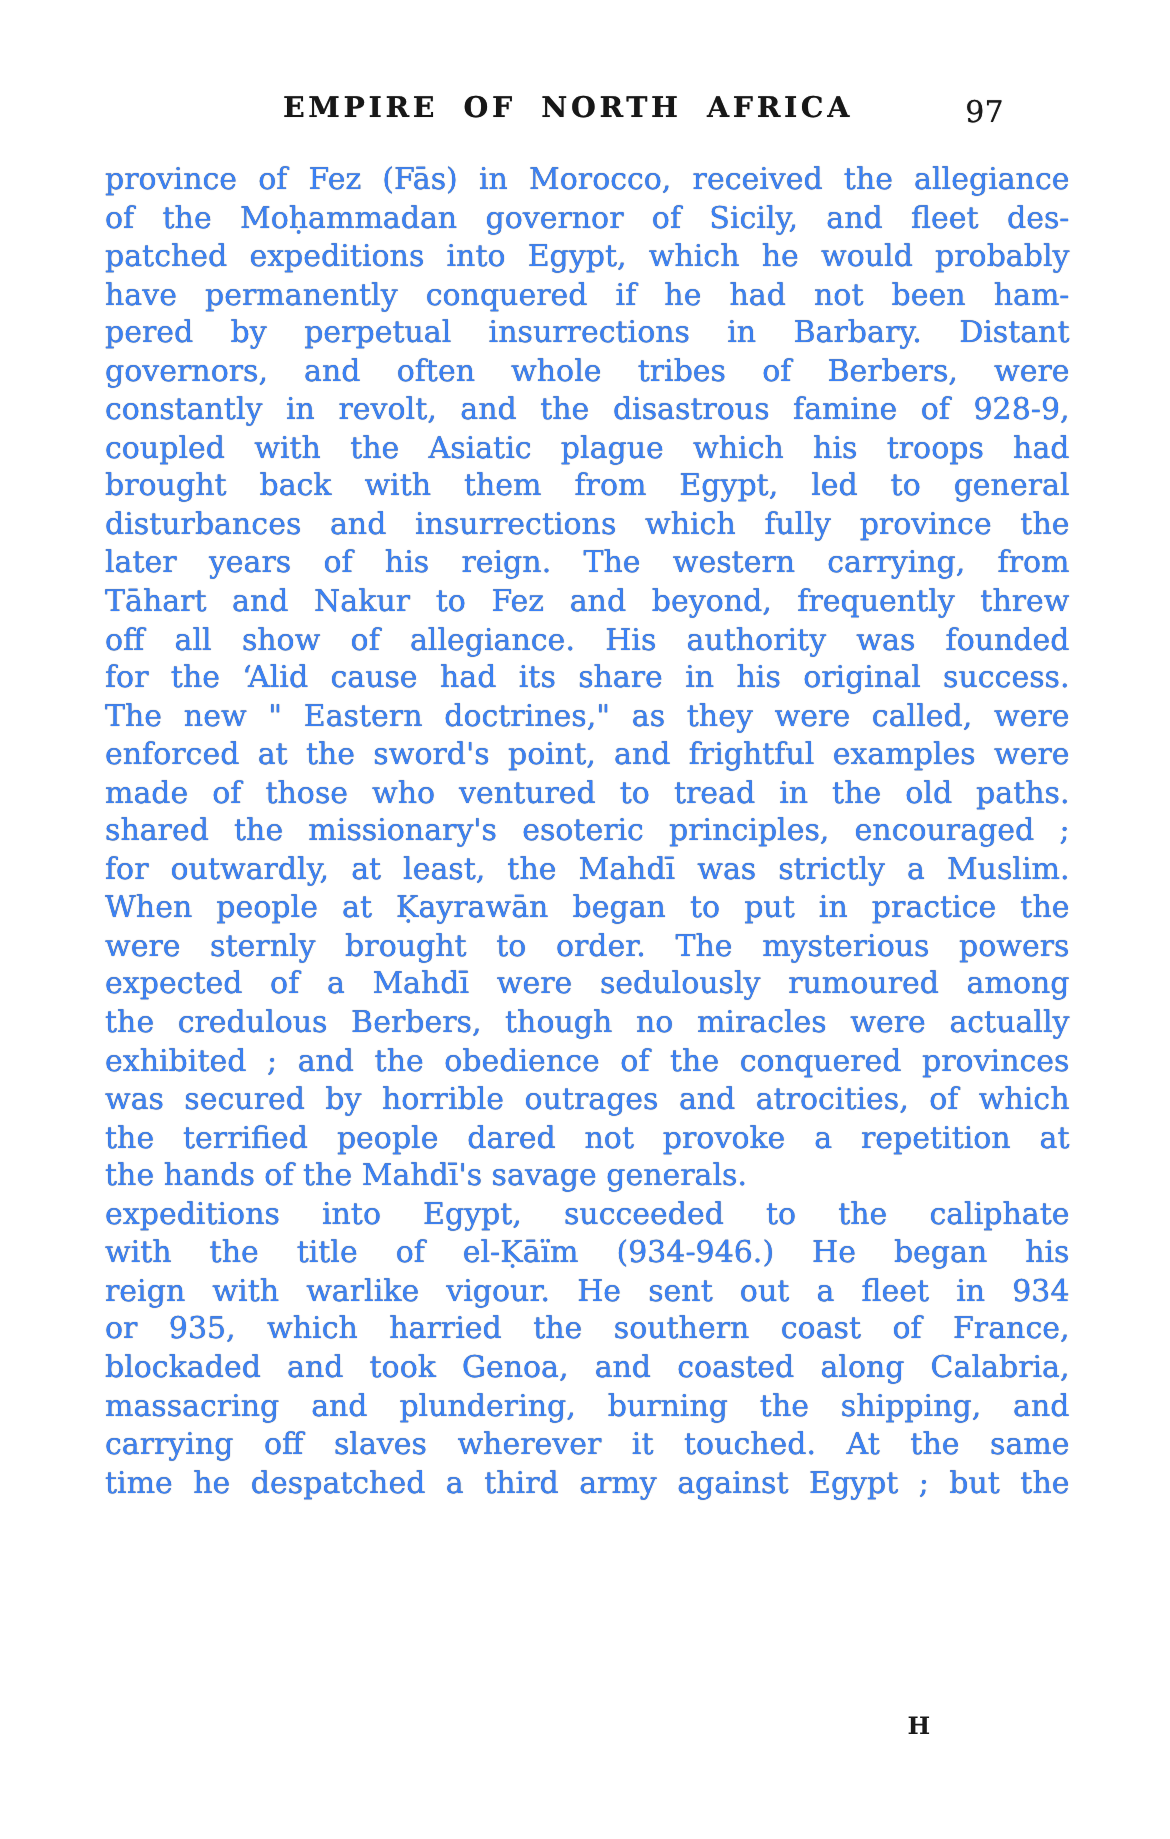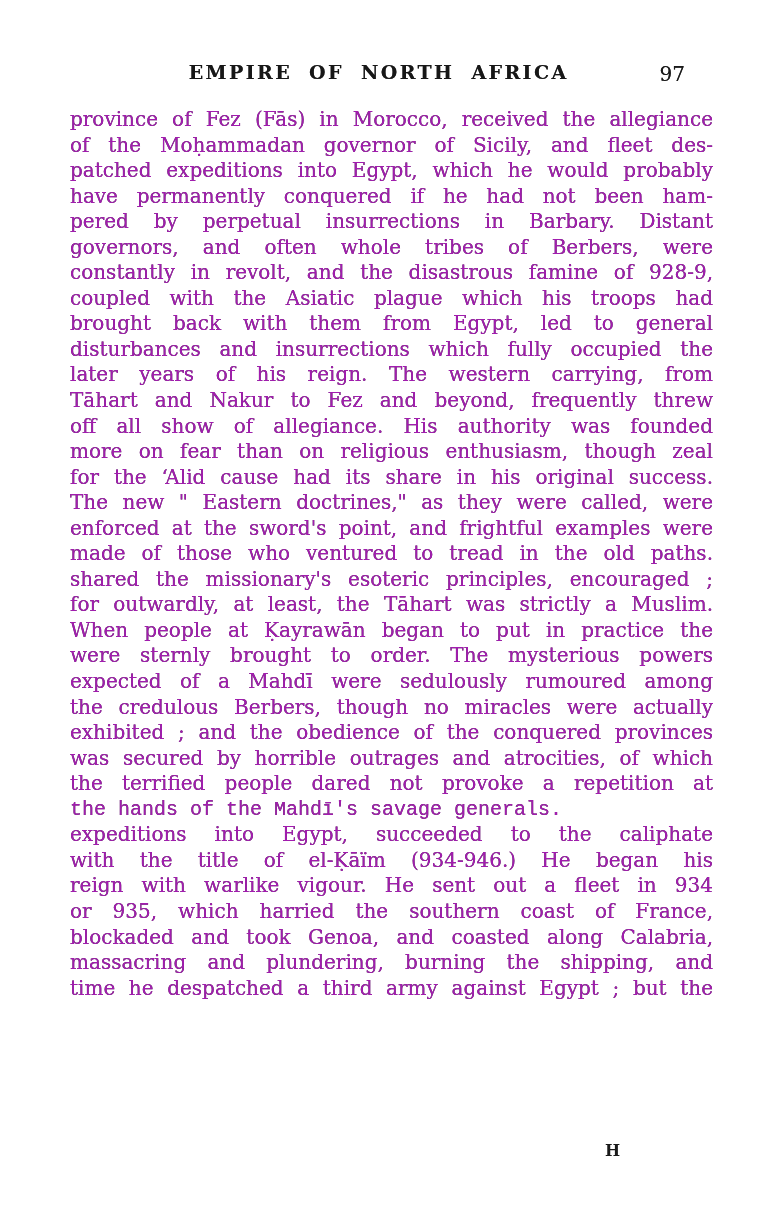--- a/index.html
+++ b/index.html
@@ -31,44 +31,43 @@
     font-weight: bold;
     font-size: 19px;
     letter-spacing: 2.4px;
     word-spacing: 8px;
     white-space: nowrap;
     color: #171717;
     text-shadow: 0 0 0.5px rgba(0,0,0,0.6);
   }
   .folio {
     position: absolute;
-    right: 28px;
+    right: 44px;
     top: 1px;
     font-size: 20px;
     color: #1a1a1a;
     text-shadow: 0 0 0.6px rgba(0,0,0,0.7);
   }
   .text-block {
     position: absolute;
     left: 70px;
     top: 107px;
     width: 643px;
     font-size: 20px;
     line-height: 25.55px;
-    color: #a21caf;
+    color: #3b82f6;
     text-shadow: 0 0 0.6px rgba(0,0,0,0.75);
   }
   .line {
     text-align: justify;
     text-align-last: justify;
     text-justify: inter-word;
   }
   .line.no-stretch {
     text-align-last: left;
-    font-family: Liberation Mono, monospace;
   }
   .line.indent {
     text-indent: 20px;
   }
   .signature {
     position: absolute;
     left: 605px;
     top: 1141px;
     font-size: 16px;
     font-weight: bold;
@@ -89,43 +88,43 @@
 
   <div class="line">province of Fez (Fās) in Morocco, received the allegiance</div>
       <div class="line">of the Moḥammadan governor of Sicily, and fleet des-</div>
       <div class="line">patched expeditions into Egypt, which he would probably</div>
       <div class="line">have permanently conquered if he had not been ham-</div>
       <div class="line">pered by perpetual insurrections in Barbary. Distant</div>
       <div class="line">governors, and often whole tribes of Berbers, were</div>
       <div class="line">constantly in revolt, and the disastrous famine of 928-9,</div>
       <div class="line">coupled with the Asiatic plague which his troops had</div>
       <div class="line">brought back with them from Egypt, led to general</div>
-      <div class="line">disturbances and insurrections which fully occupied the</div>
+      <div class="line">disturbances and insurrections which fully province the</div>
       <div class="line">later years of his reign. The western carrying, from</div>
       <div class="line">Tāhart and Nakur to Fez and beyond, frequently threw</div>
       <div class="line">off all show of allegiance. His authority was founded</div>
-      <div class="line">more on fear than on religious enthusiasm, though zeal</div>
       <div class="line">for the ʻAlid cause had its share in his original success.</div>
       <div class="line">The new " Eastern doctrines," as they were called, were</div>
       <div class="line">enforced at the sword's point, and frightful examples were</div>
       <div class="line">made of those who ventured to tread in the old paths.</div>
       <div class="line">shared the missionary's esoteric principles, encouraged ;</div>
-      <div class="line">for outwardly, at least, the Tāhart was strictly a Muslim.</div>
+      <div class="line">for outwardly, at least, the Mahdī was strictly a Muslim.</div>
       <div class="line">When people at Ḳayrawān began to put in practice the</div>
       <div class="line">were sternly brought to order. The mysterious powers</div>
       <div class="line">expected of a Mahdī were sedulously rumoured among</div>
       <div class="line">the credulous Berbers, though no miracles were actually</div>
       <div class="line">exhibited ; and the obedience of the conquered provinces</div>
       <div class="line">was secured by horrible outrages and atrocities, of which</div>
       <div class="line">the terrified people dared not provoke a repetition at</div>
       <div class="line no-stretch">the hands of the Mahdī's savage generals.</div>
       <div class="line">expeditions into Egypt, succeeded to the caliphate</div>
       <div class="line">with the title of el-Ḳāïm (934-946.) He began his</div>
       <div class="line">reign with warlike vigour. He sent out a fleet in 934</div>
       <div class="line">or 935, which harried the southern coast of France,</div>
       <div class="line">blockaded and took Genoa, and coasted along Calabria,</div>
       <div class="line">massacring and plundering, burning the shipping, and</div>
+      <div class="line">carrying off slaves wherever it touched. At the same</div>
       <div class="line">time he despatched a third army against Egypt ; but the</div>
     </main>
 
   <div class="signature">H</div>
 
 </div>
 
 </body></html>

